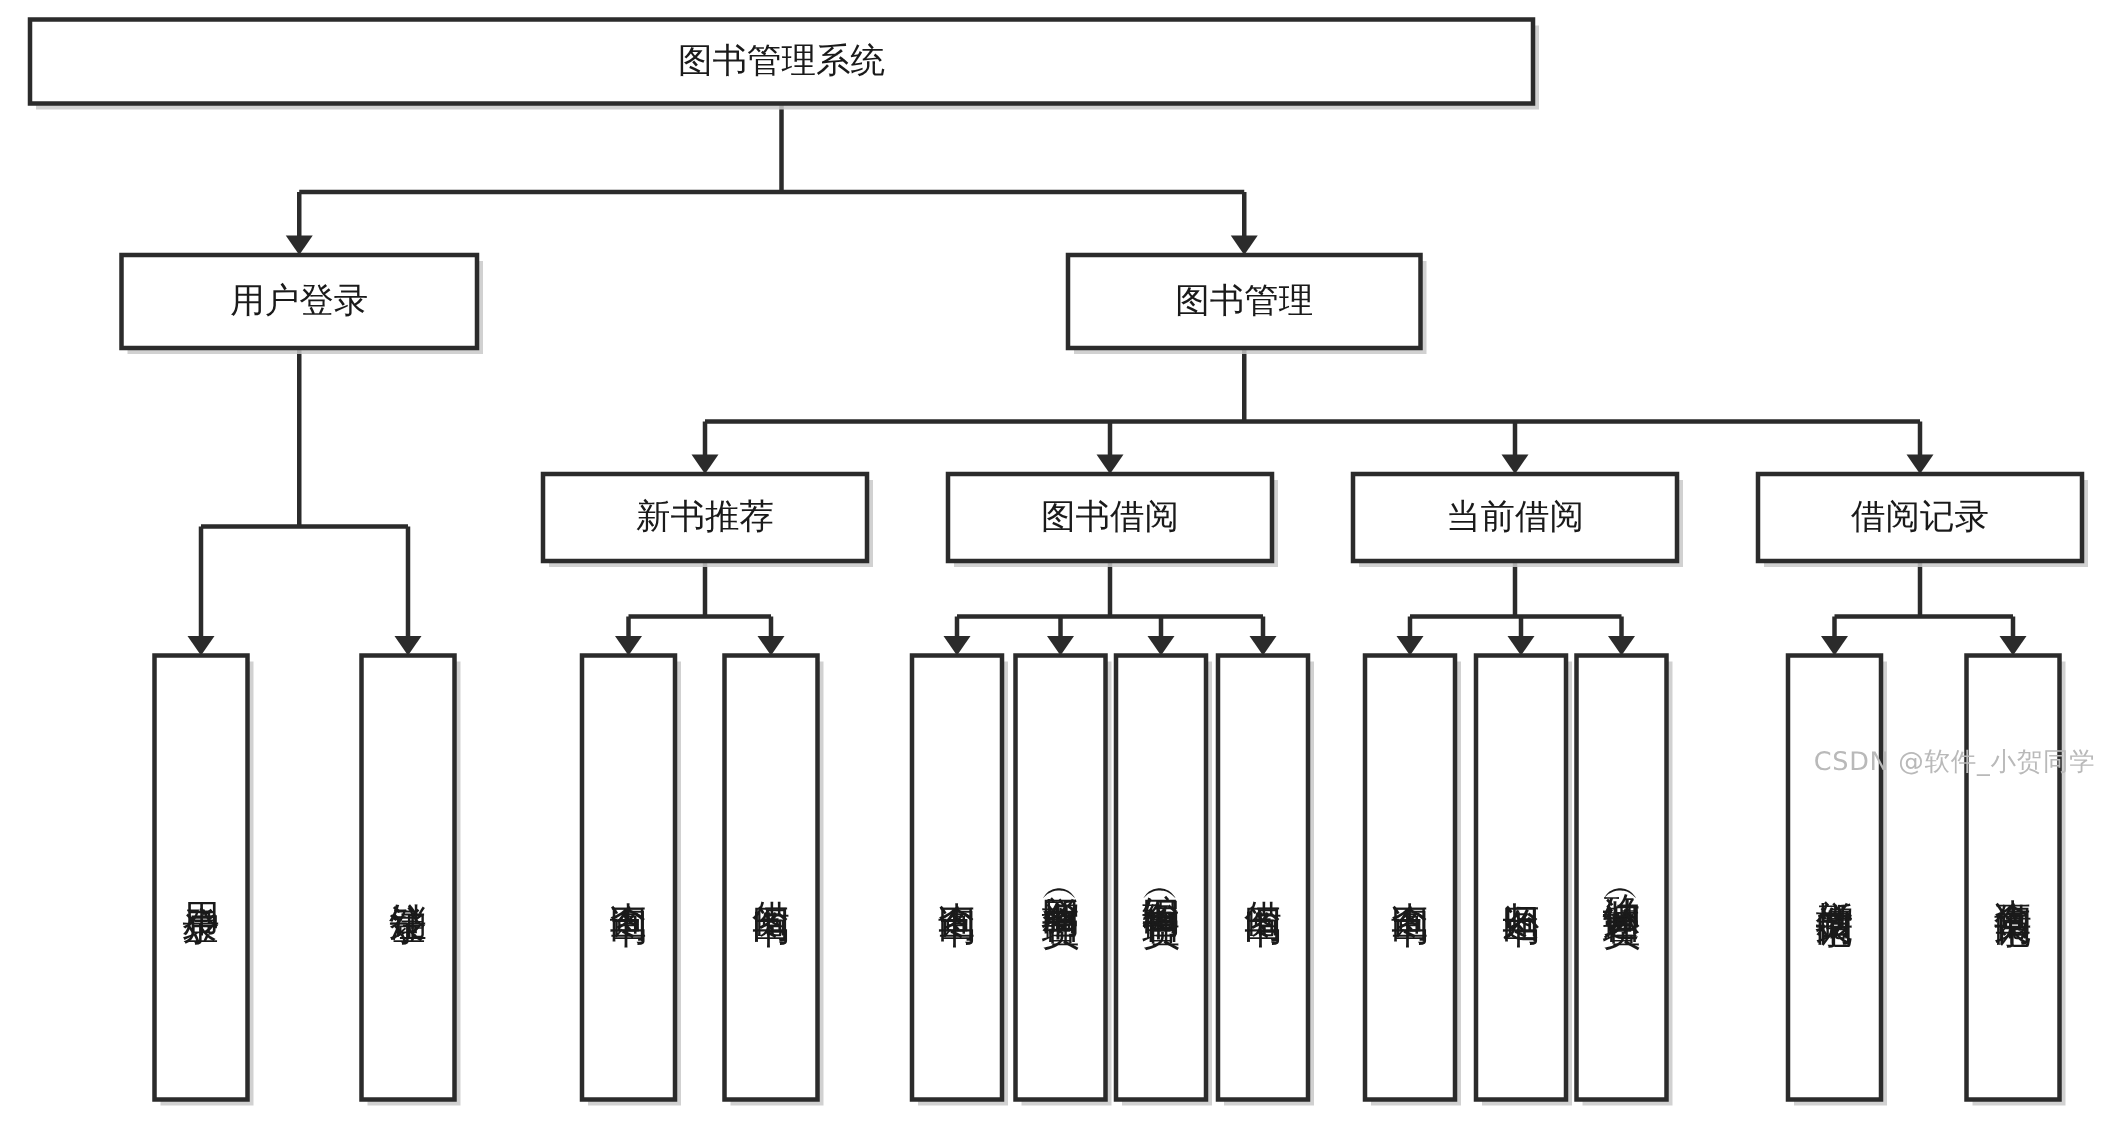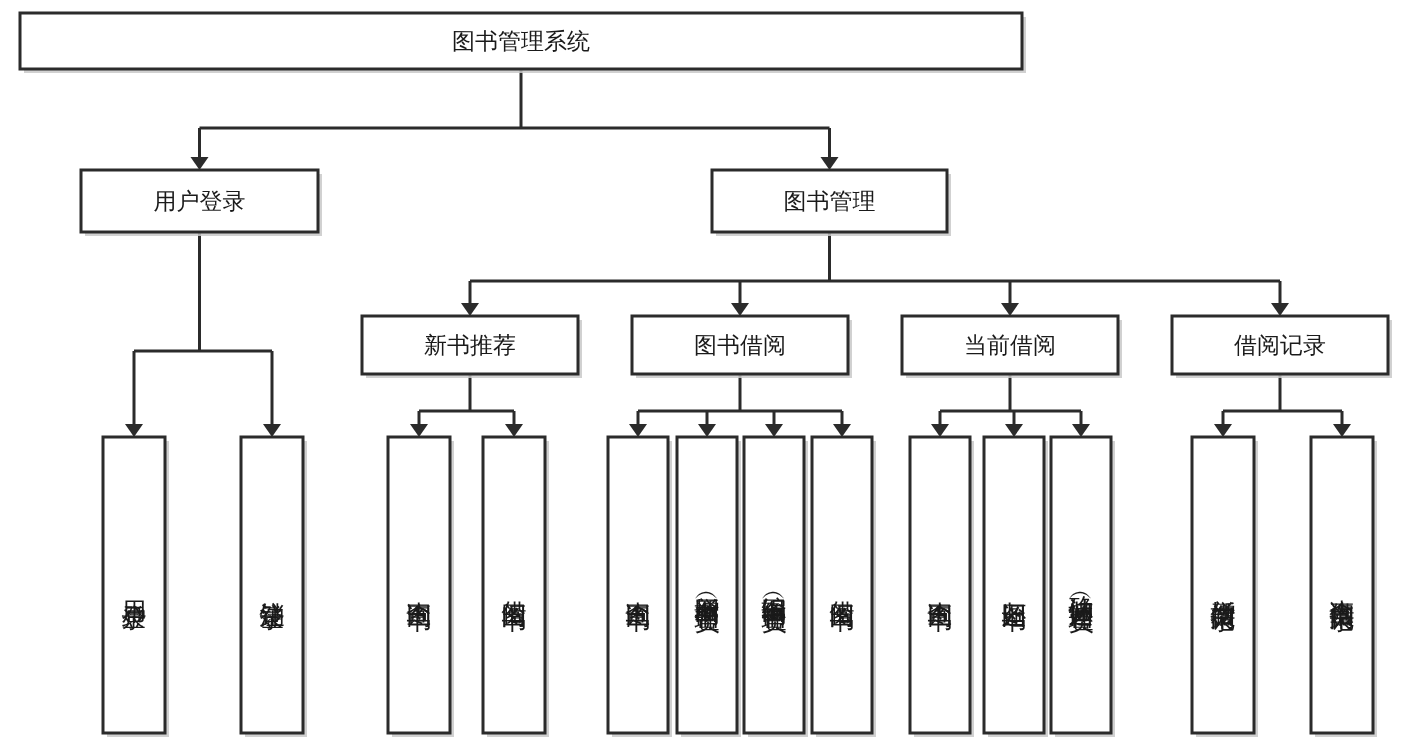--- a/index.html
+++ b/index.html
@@ -216,13 +216,14 @@
       <div class="vert-wrap" style="left: 1051px; top: 437px; width: 60px; height: 296px; display: flex; align-items: center; justify-content: center;">
         <span style="writing-mode: vertical-rl; text-orientation: upright;">确认归还（管理员）</span>
       </div>
       <div class="vert-wrap" style="left: 1192px; top: 437px; width: 62px; height: 296px; display: flex; align-items: center; justify-content: center;">
         <span style="writing-mode: vertical-rl; text-orientation: upright;">新增借阅记录</span>
       </div>
       <div class="vert-wrap" style="left: 1311px; top: 437px; width: 62px; height: 296px; display: flex; align-items: center; justify-content: center;">
         <span style="writing-mode: vertical-rl; text-orientation: upright;">查询借阅记录</span>
       </div>
     </div>
+  <div class="watermark">CSDN @软件_小贺同学</div>
 </div>
 
 </body></html>

